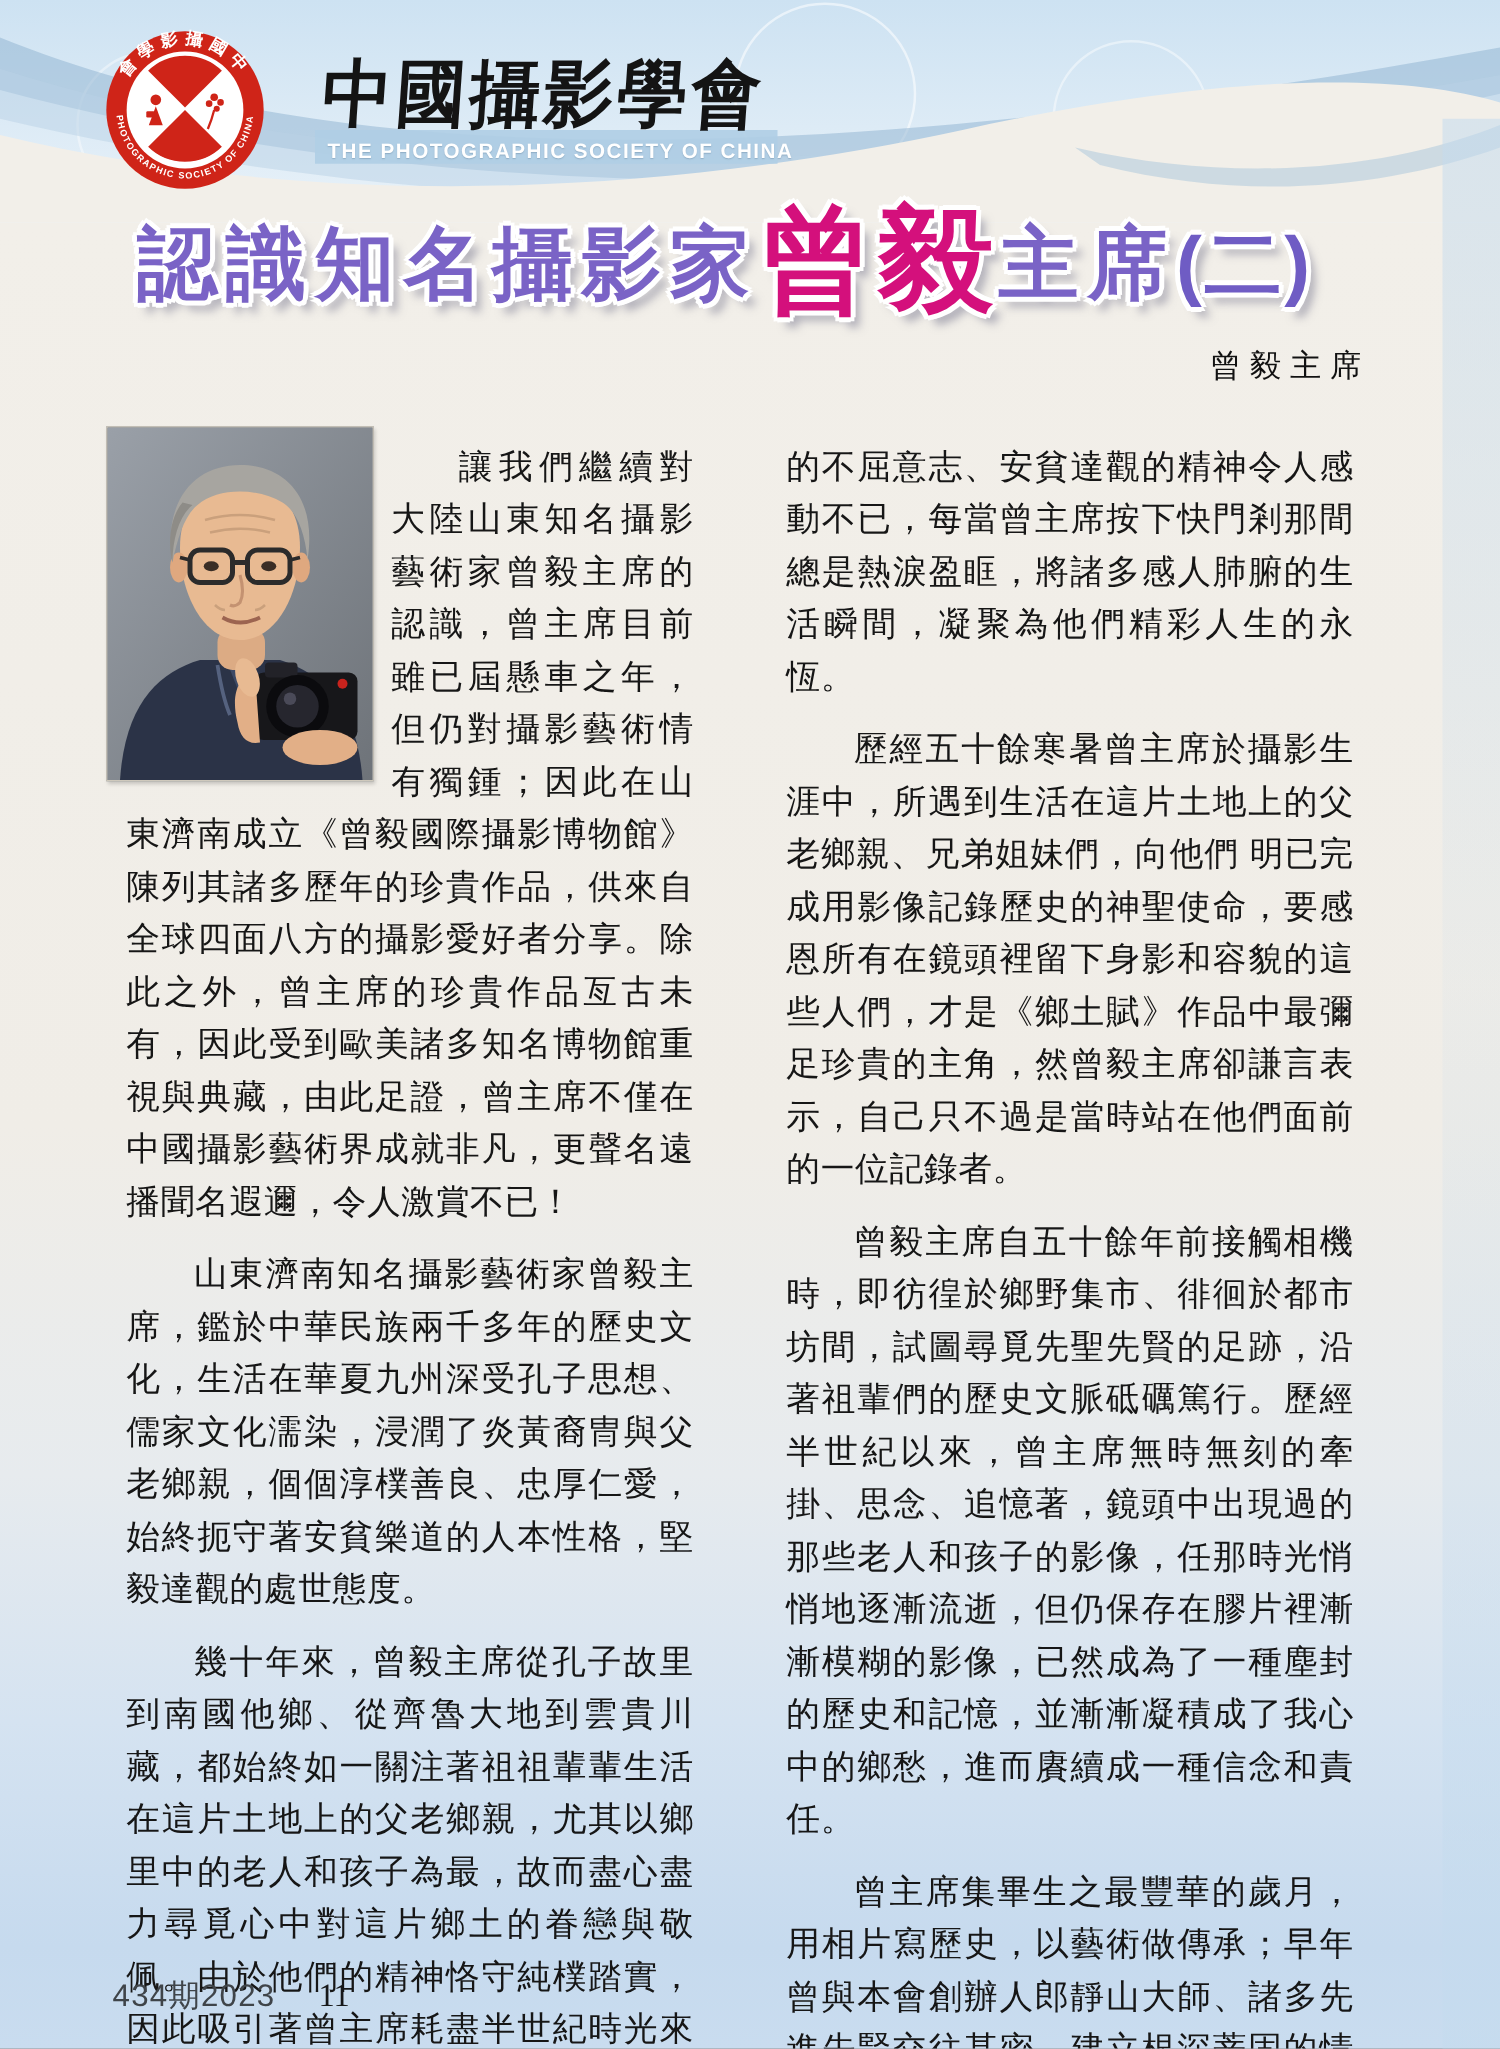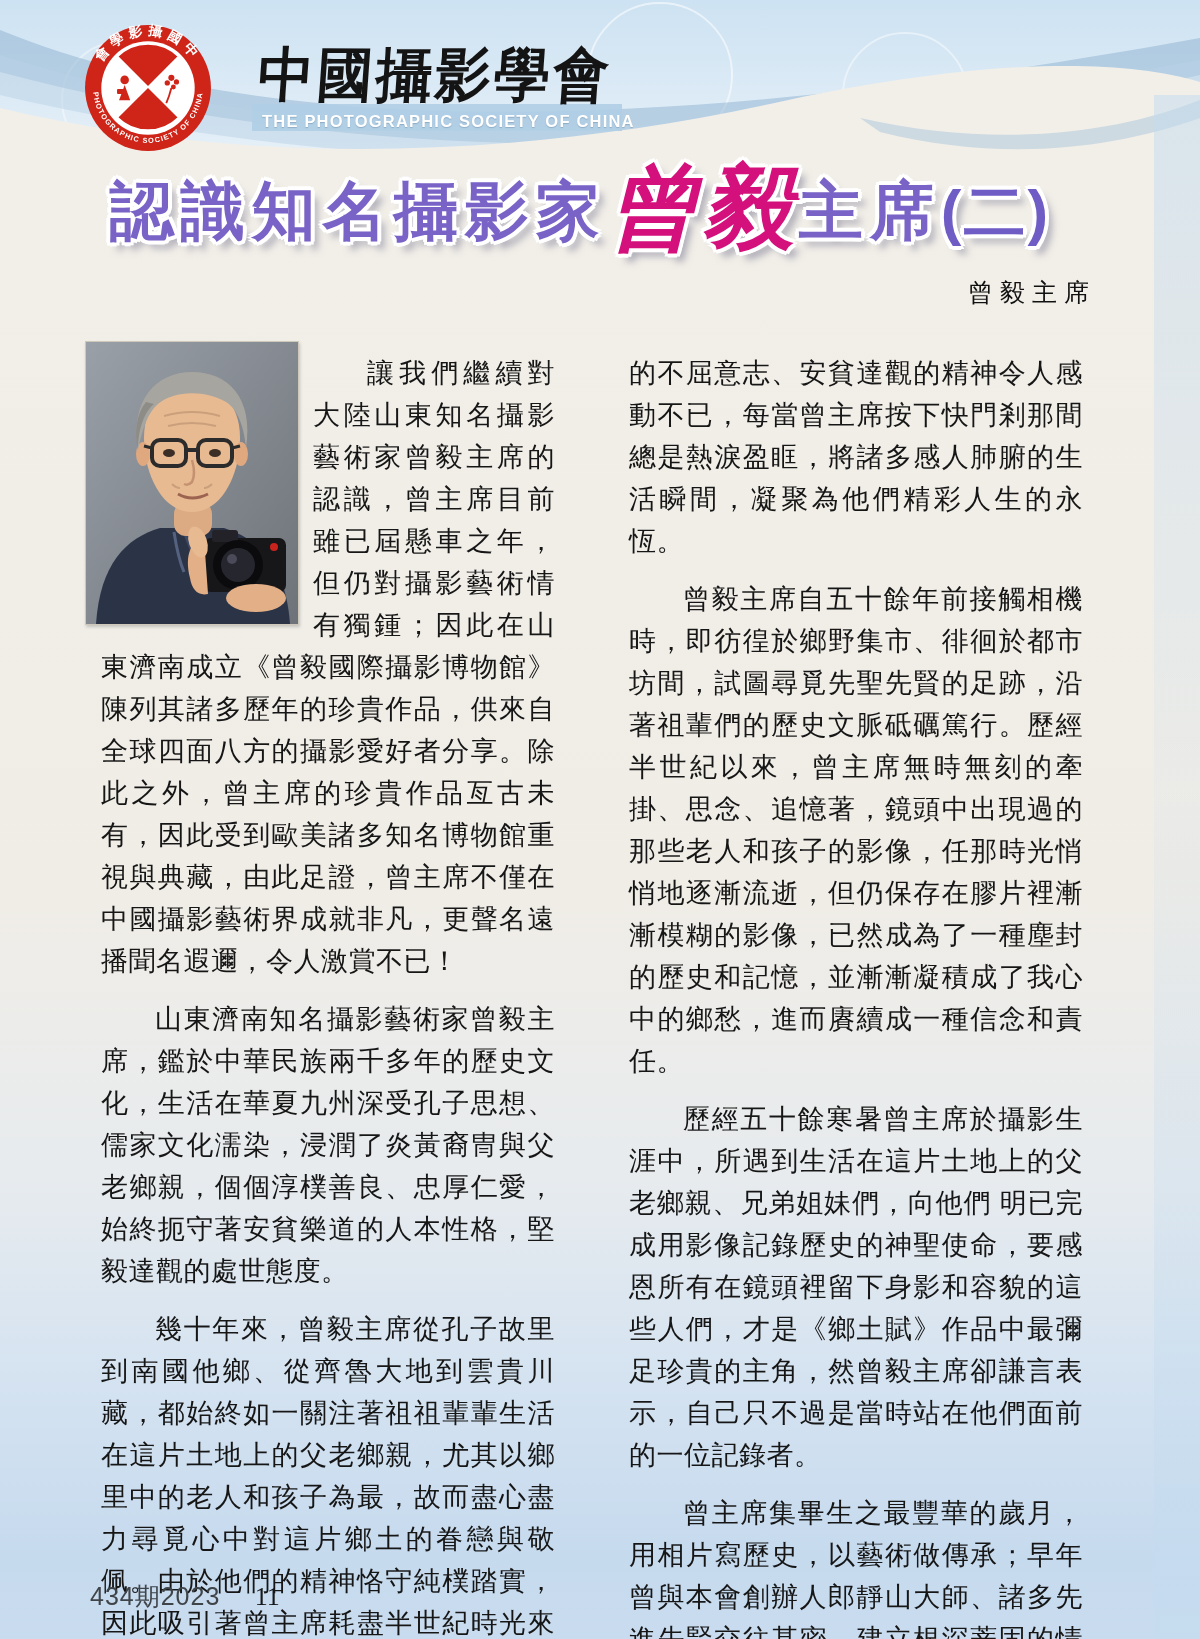--- a/index.html
+++ b/index.html
@@ -50,21 +50,21 @@
     text-align:center;white-space:nowrap;
   }
   .title span{
     font-weight:900;
     text-shadow:
       -3px -3px 0 #fff, 3px -3px 0 #fff, -3px 3px 0 #fff, 3px 3px 0 #fff,
       0 -4px 0 #fff, 0 4px 0 #fff, -4px 0 0 #fff, 4px 0 0 #fff,
       7px 8px 7px rgba(110,110,135,.5);
   }
   .title .t-purple{color:#7a63c6;font-size:64px;letter-spacing:7px;font-family:Liberation Mono, monospace;}
-  .title .t-magenta{color:#d4107c;font-size:92px;letter-spacing:4px;vertical-align:-6px;font-style:italic;}
+  .title .t-magenta{color:#d4107c;font-size:92px;letter-spacing:4px;vertical-align:-6px;}
   .title .t-num{color:#6f5cc4;font-size:62px;letter-spacing:2px;}
   
   .byline{
     position:absolute;top:276px;right:104px;
     font-family:Liberation Mono, monospace;
     font-size:25px;letter-spacing:7px;color:#111;
   }
   
   .article{
     position:absolute;top:336px;left:85px;width:1014px;
@@ -206,22 +206,22 @@
           <ellipse cx="112" cy="200" rx="9" ry="16" fill="#e8ba92" transform="rotate(-18 112 200)"></ellipse>
           <ellipse cx="170" cy="256" rx="30" ry="14" fill="#e2af87"></ellipse>
         </svg>
       </div>
       <p>讓我們繼續對大陸山東知名攝影藝術家曾毅主席的認識，曾主席目前雖已屆懸車之年，但仍對攝影藝術情有獨鍾；因此在山東濟南成立《曾毅國際攝影博物館》陳列其諸多歷年的珍貴作品，供來自全球四面八方的攝影愛好者分享。除此之外，曾主席的珍貴作品亙古未有，因此受到歐美諸多知名博物館重視與典藏，由此足證，曾主席不僅在中國攝影藝術界成就非凡，更聲名遠播聞名遐邇，令人激賞不已！</p>
       <p>山東濟南知名攝影藝術家曾毅主席，鑑於中華民族兩千多年的歷史文化，生活在華夏九州深受孔子思想、儒家文化濡染，浸潤了炎黃裔冑與父老鄉親，個個淳樸善良、忠厚仁愛，始終扼守著安貧樂道的人本性格，堅毅達觀的處世態度。</p>
       <p>幾十年來，曾毅主席從孔子故里到南國他鄉、從齊魯大地到雲貴川藏，都始終如一關注著祖祖輩輩生活在這片土地上的父老鄉親，尤其以鄉里中的老人和孩子為最，故而盡心盡力尋覓心中對這片鄉土的眷戀與敬佩。由於他們的精神恪守純樸踏實，因此吸引著曾主席耗盡半世紀時光來追根究底，他不分寒暑始終不渝的用鏡頭，記錄下他們昨天的窘迫和今天的喜悅，闡釋他們對生活與人生的樂觀態度與處世方式。他們面對人生</p>
     </div>
     <div class="col">
       <p class="noindent">的不屈意志、安貧達觀的精神令人感動不已，每當曾主席按下快門剎那間總是熱淚盈眶，將諸多感人肺腑的生活瞬間，凝聚為他們精彩人生的永恆。</p>
+      <p>歷經五十餘寒暑曾主席於攝影生涯中，所遇到生活在這片土地上的父老鄉親、兄弟姐妹們，向他們 明已完成用影像記錄歷史的神聖使命，要感恩所有在鏡頭裡留下身影和容貌的這些人們，才是《鄉土賦》作品中最彌足珍貴的主角，然曾毅主席卻謙言表示，自己只不過是當時站在他們面前的一位記錄者。</p>
       <p>曾毅主席自五十餘年前接觸相機時，即彷徨於鄉野集市、徘徊於都市坊間，試圖尋覓先聖先賢的足跡，沿著祖輩們的歷史文脈砥礪篤行。歷經半世紀以來，曾主席無時無刻的牽掛、思念、追憶著，鏡頭中出現過的那些老人和孩子的影像，任那時光悄悄地逐漸流逝，但仍保存在膠片裡漸漸模糊的影像，已然成為了一種塵封的歷史和記憶，並漸漸凝積成了我心中的鄉愁，進而賡續成一種信念和責任。</p>
-      <p>歷經五十餘寒暑曾主席於攝影生涯中，所遇到生活在這片土地上的父老鄉親、兄弟姐妹們，向他們 明已完成用影像記錄歷史的神聖使命，要感恩所有在鏡頭裡留下身影和容貌的這些人們，才是《鄉土賦》作品中最彌足珍貴的主角，然曾毅主席卻謙言表示，自己只不過是當時站在他們面前的一位記錄者。</p>
       <p>曾主席集畢生之最豐華的歲月，用相片寫歷史，以藝術做傳承；早年曾與本會創辦人郎靜山大師、諸多先進先賢交往甚密，建立根深蒂固的情誼，更藉由藝術藝術搭起海峽兩岸友誼的橋樑！眾所皆知，曾主席乃大陸知名的活動策劃人，目前正積極籌劃本會與大陸攝影家聯展等各項事宜。~待續~</p>
     </div>
   </div>
 
   <div class="footer">
     <span class="issue">434期2023</span>
     <span class="pagenum">11</span>
   </div>
 
 </div>

